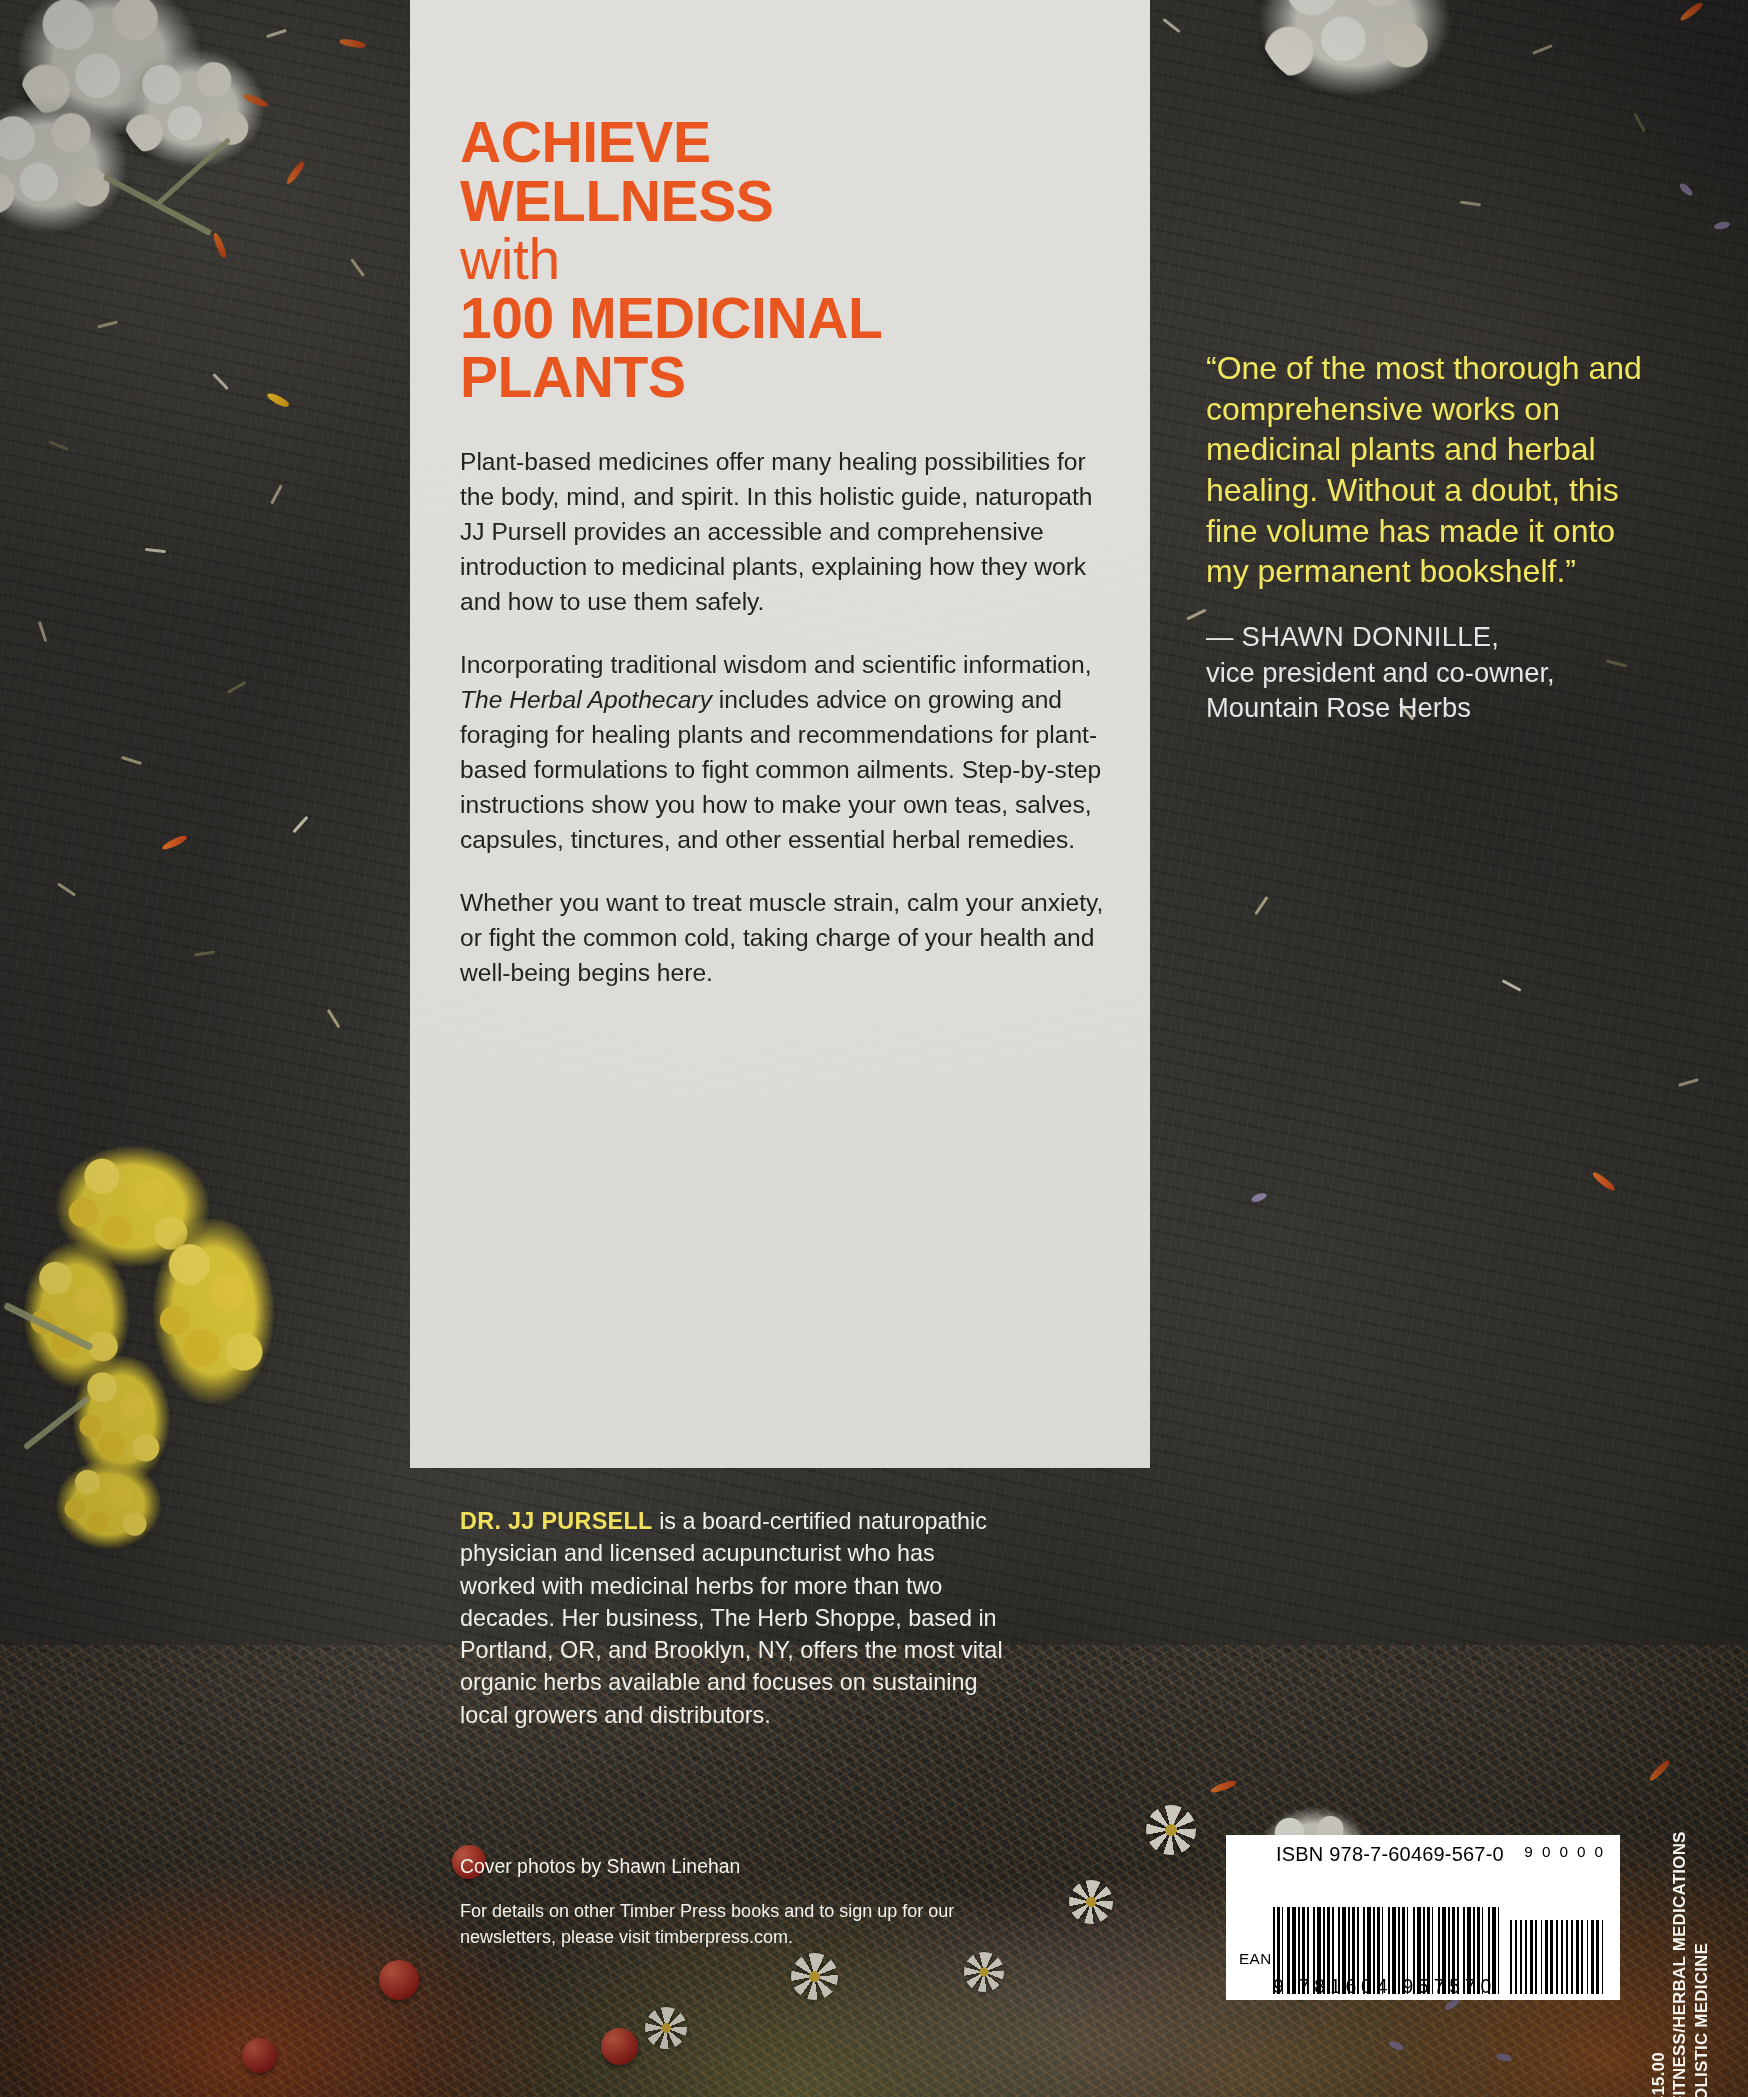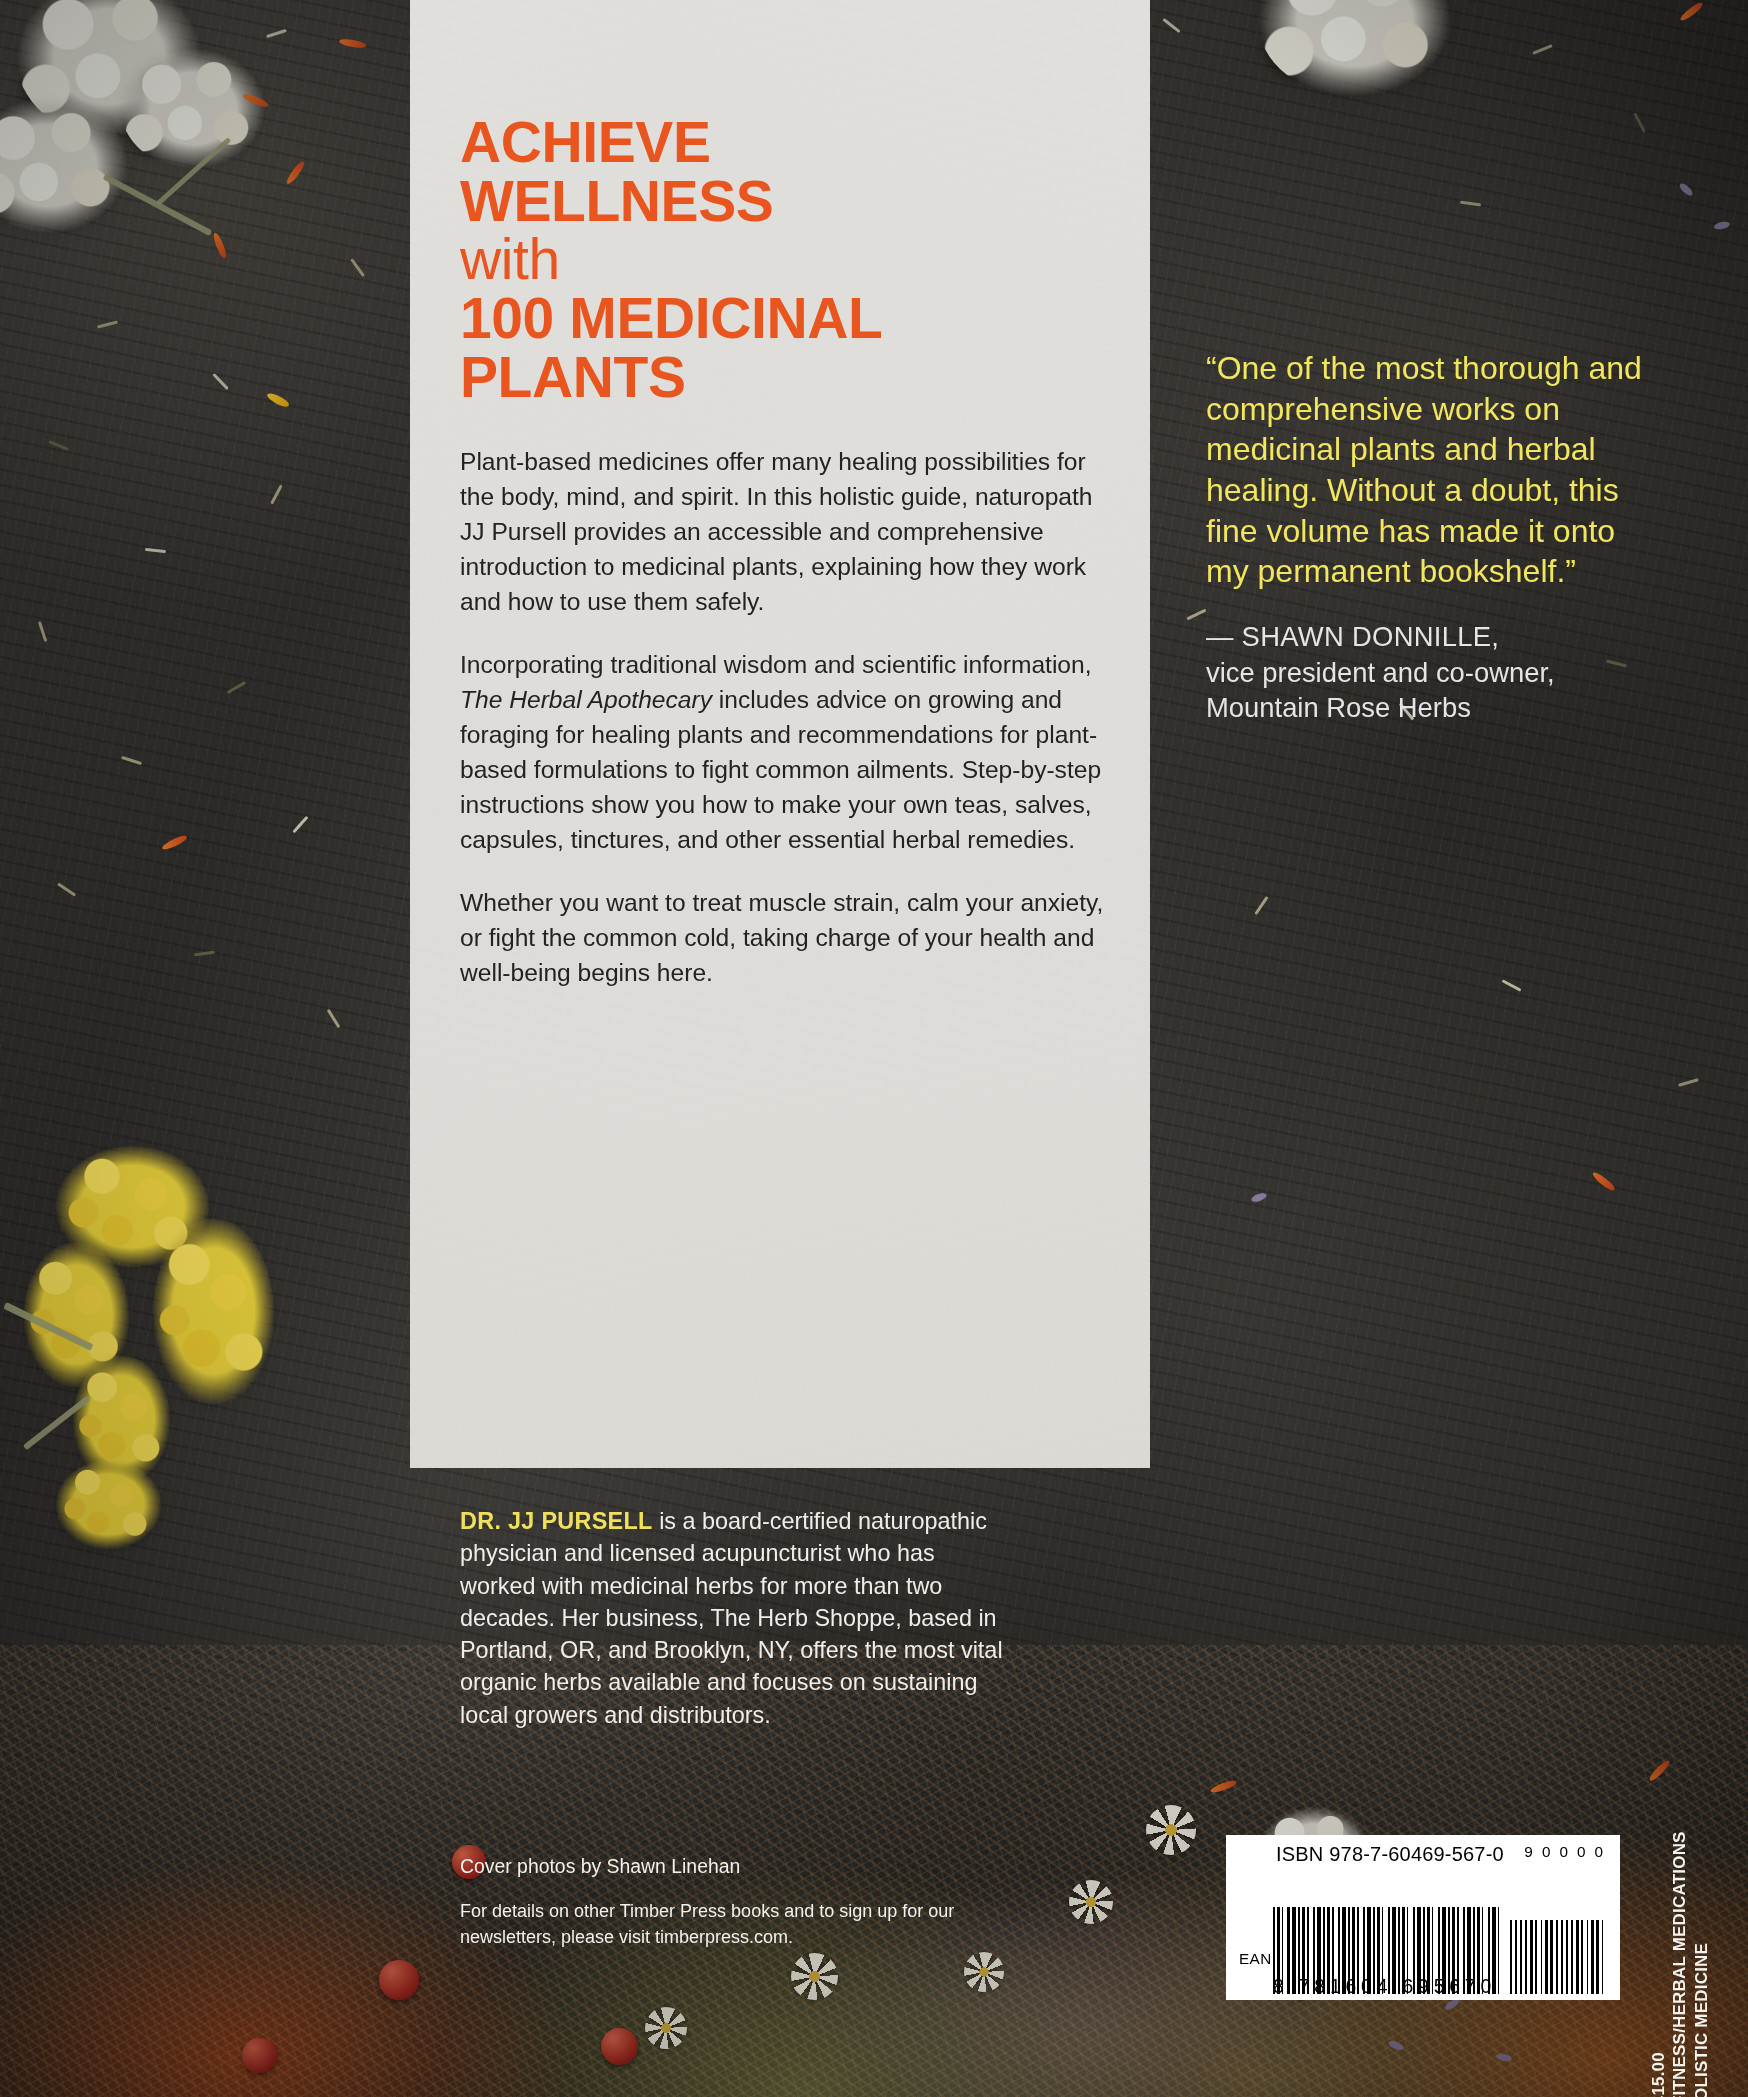--- a/index.html
+++ b/index.html
@@ -482,18 +482,18 @@
 
   <div class="barcode-box">
     <div class="isbn-row">
       <div class="isbn-text">ISBN 978-7-60469-567-0</div>
       <div class="nine-text">9 0 0 0 0</div>
     </div>
     <div class="bars-row">
       <div class="ean-label">EAN</div>
       <div class="bars"></div>
       <div class="bars small"></div>
-      <div class="digits">8 781604 695670</div>
+      <div class="digits">9 781604 957570</div>
     </div>
   </div>
 
 </div>
 
 
 </body></html>

